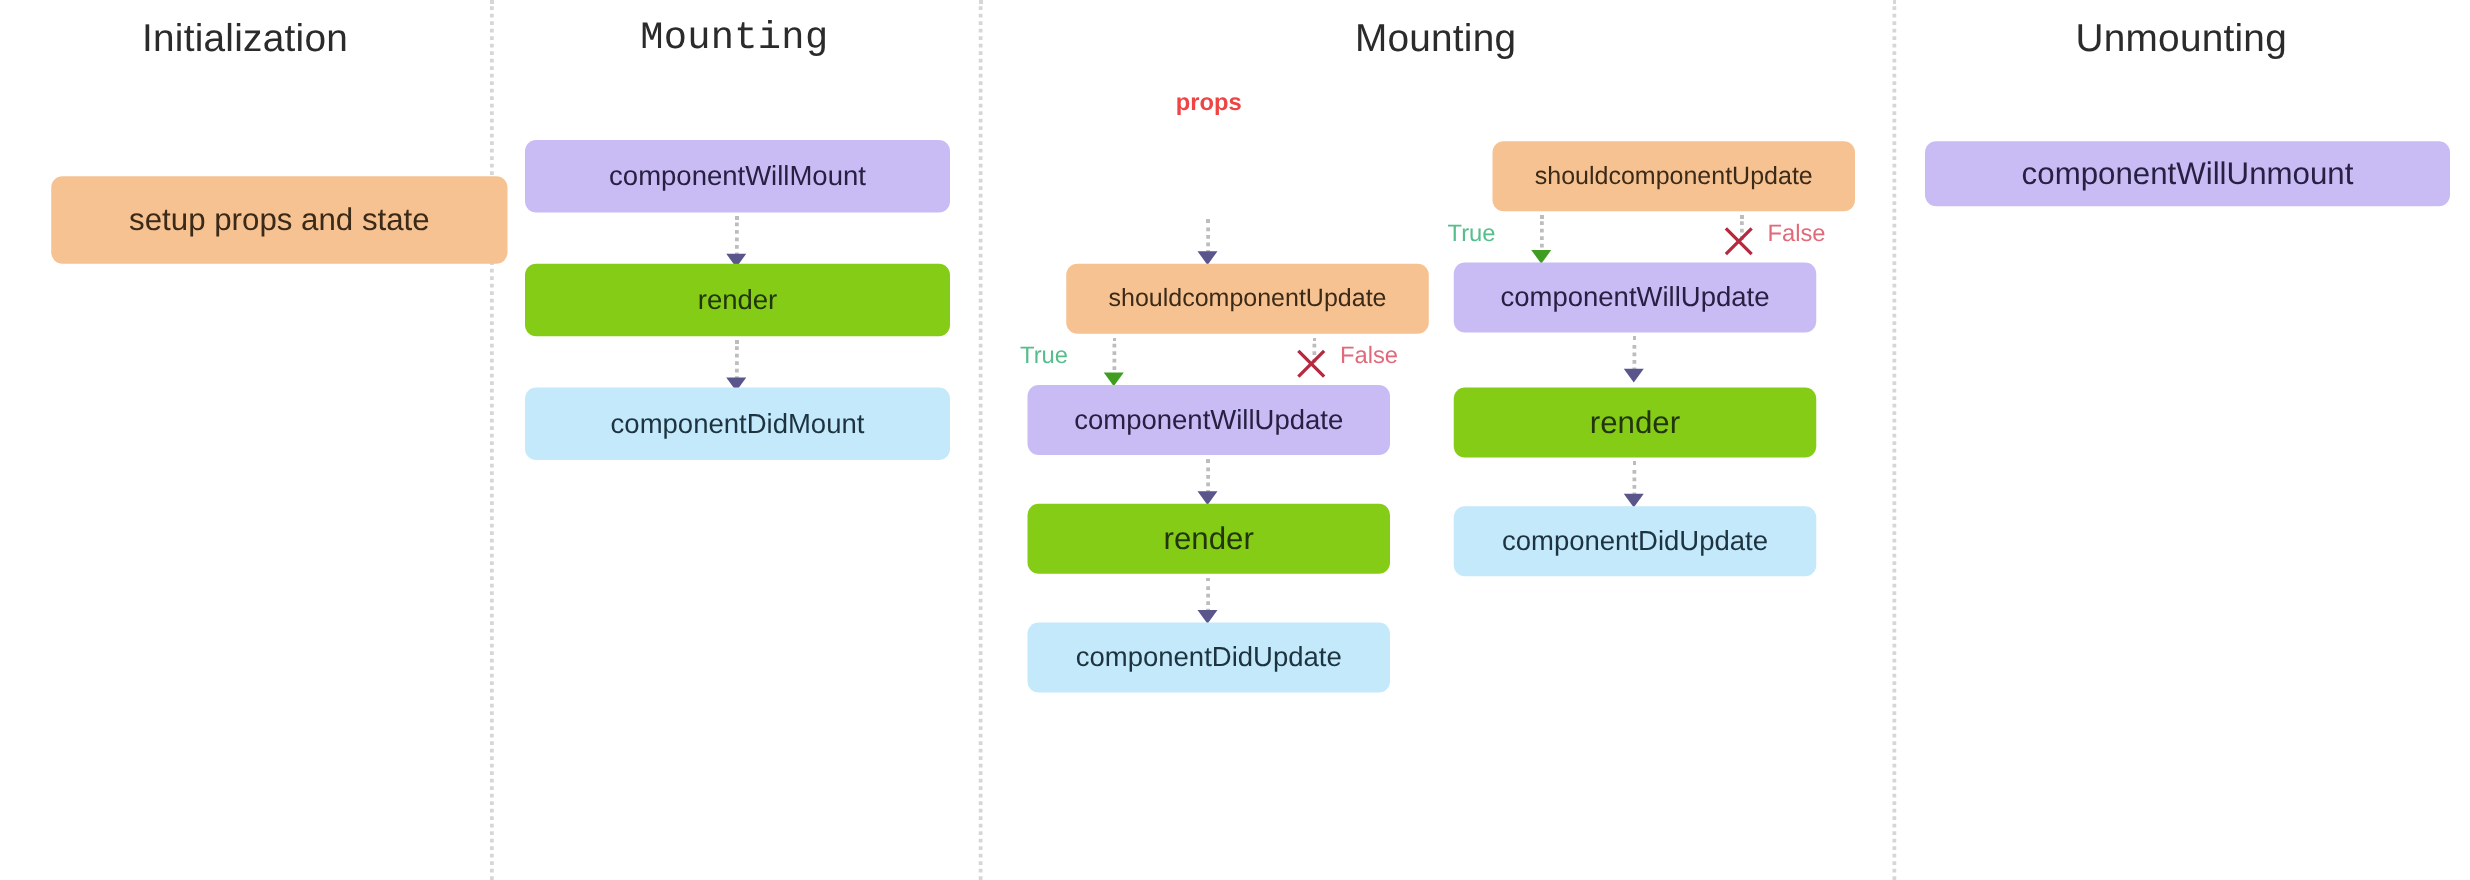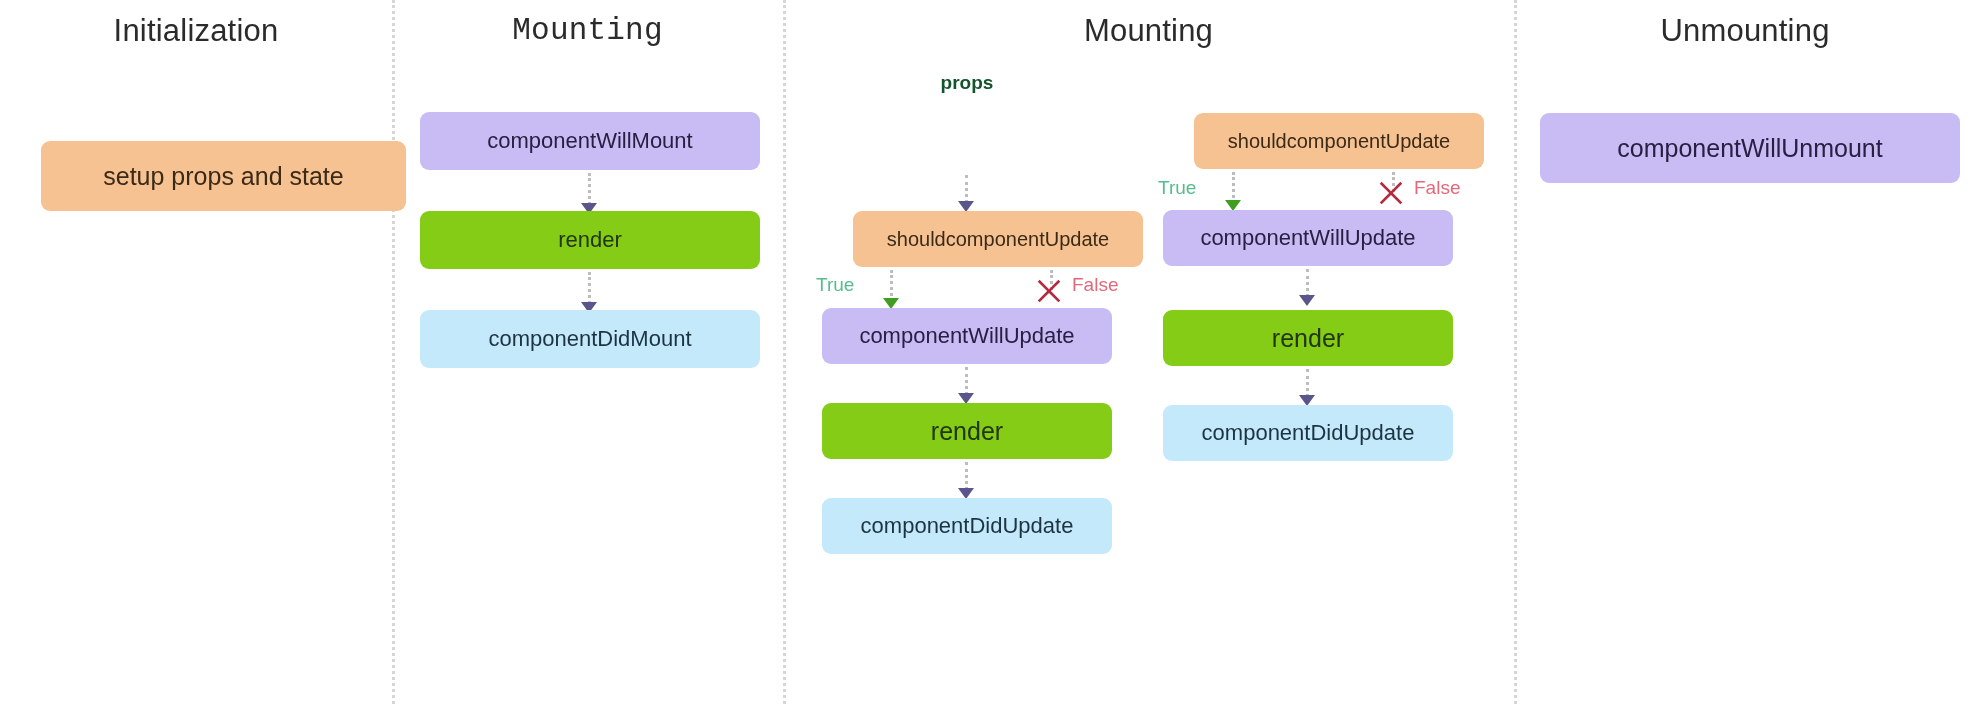--- a/index.html
+++ b/index.html
@@ -38,21 +38,21 @@
     font-weight: 400;
     letter-spacing: 0.2px;
     white-space: nowrap;
   }
 
   
   .sub-title {
     position: absolute;
     text-align: center;
     font-size: 19px;
-    color: #14532d;
+    color: #ef4444;
     font-weight: 700;
   }
 
   
   .node {
     position: absolute;
     box-sizing: border-box;
     border-radius: 9px;
     display: flex;
     align-items: center;
@@ -188,15 +188,15 @@
   <div class="conn" style="left:1306px; top:269px; height:28px;"></div>
   <div class="arrowhead" style="left:1299px; top:295px;"></div>
 
   <div class="node big fill-green" style="left:1163px; top:310px; width:290px; height:56px;">render</div>
 
   <div class="conn" style="left:1306px; top:369px; height:28px;"></div>
   <div class="arrowhead" style="left:1299px; top:395px;"></div>
 
   <div class="node fill-blue" style="left:1163px; top:405px; width:290px; height:56px;">componentDidUpdate</div>
 
-  <div class="node big fill-purple" style="left:1540px; top:113px; width:420px; height:70px;">componentWillUnmount</div>
+  <div class="node big fill-purple" style="left:1540px; top:113px; width:420px; height:52px;">componentWillUnmount</div>
 
 </div>
 
 </body></html>

